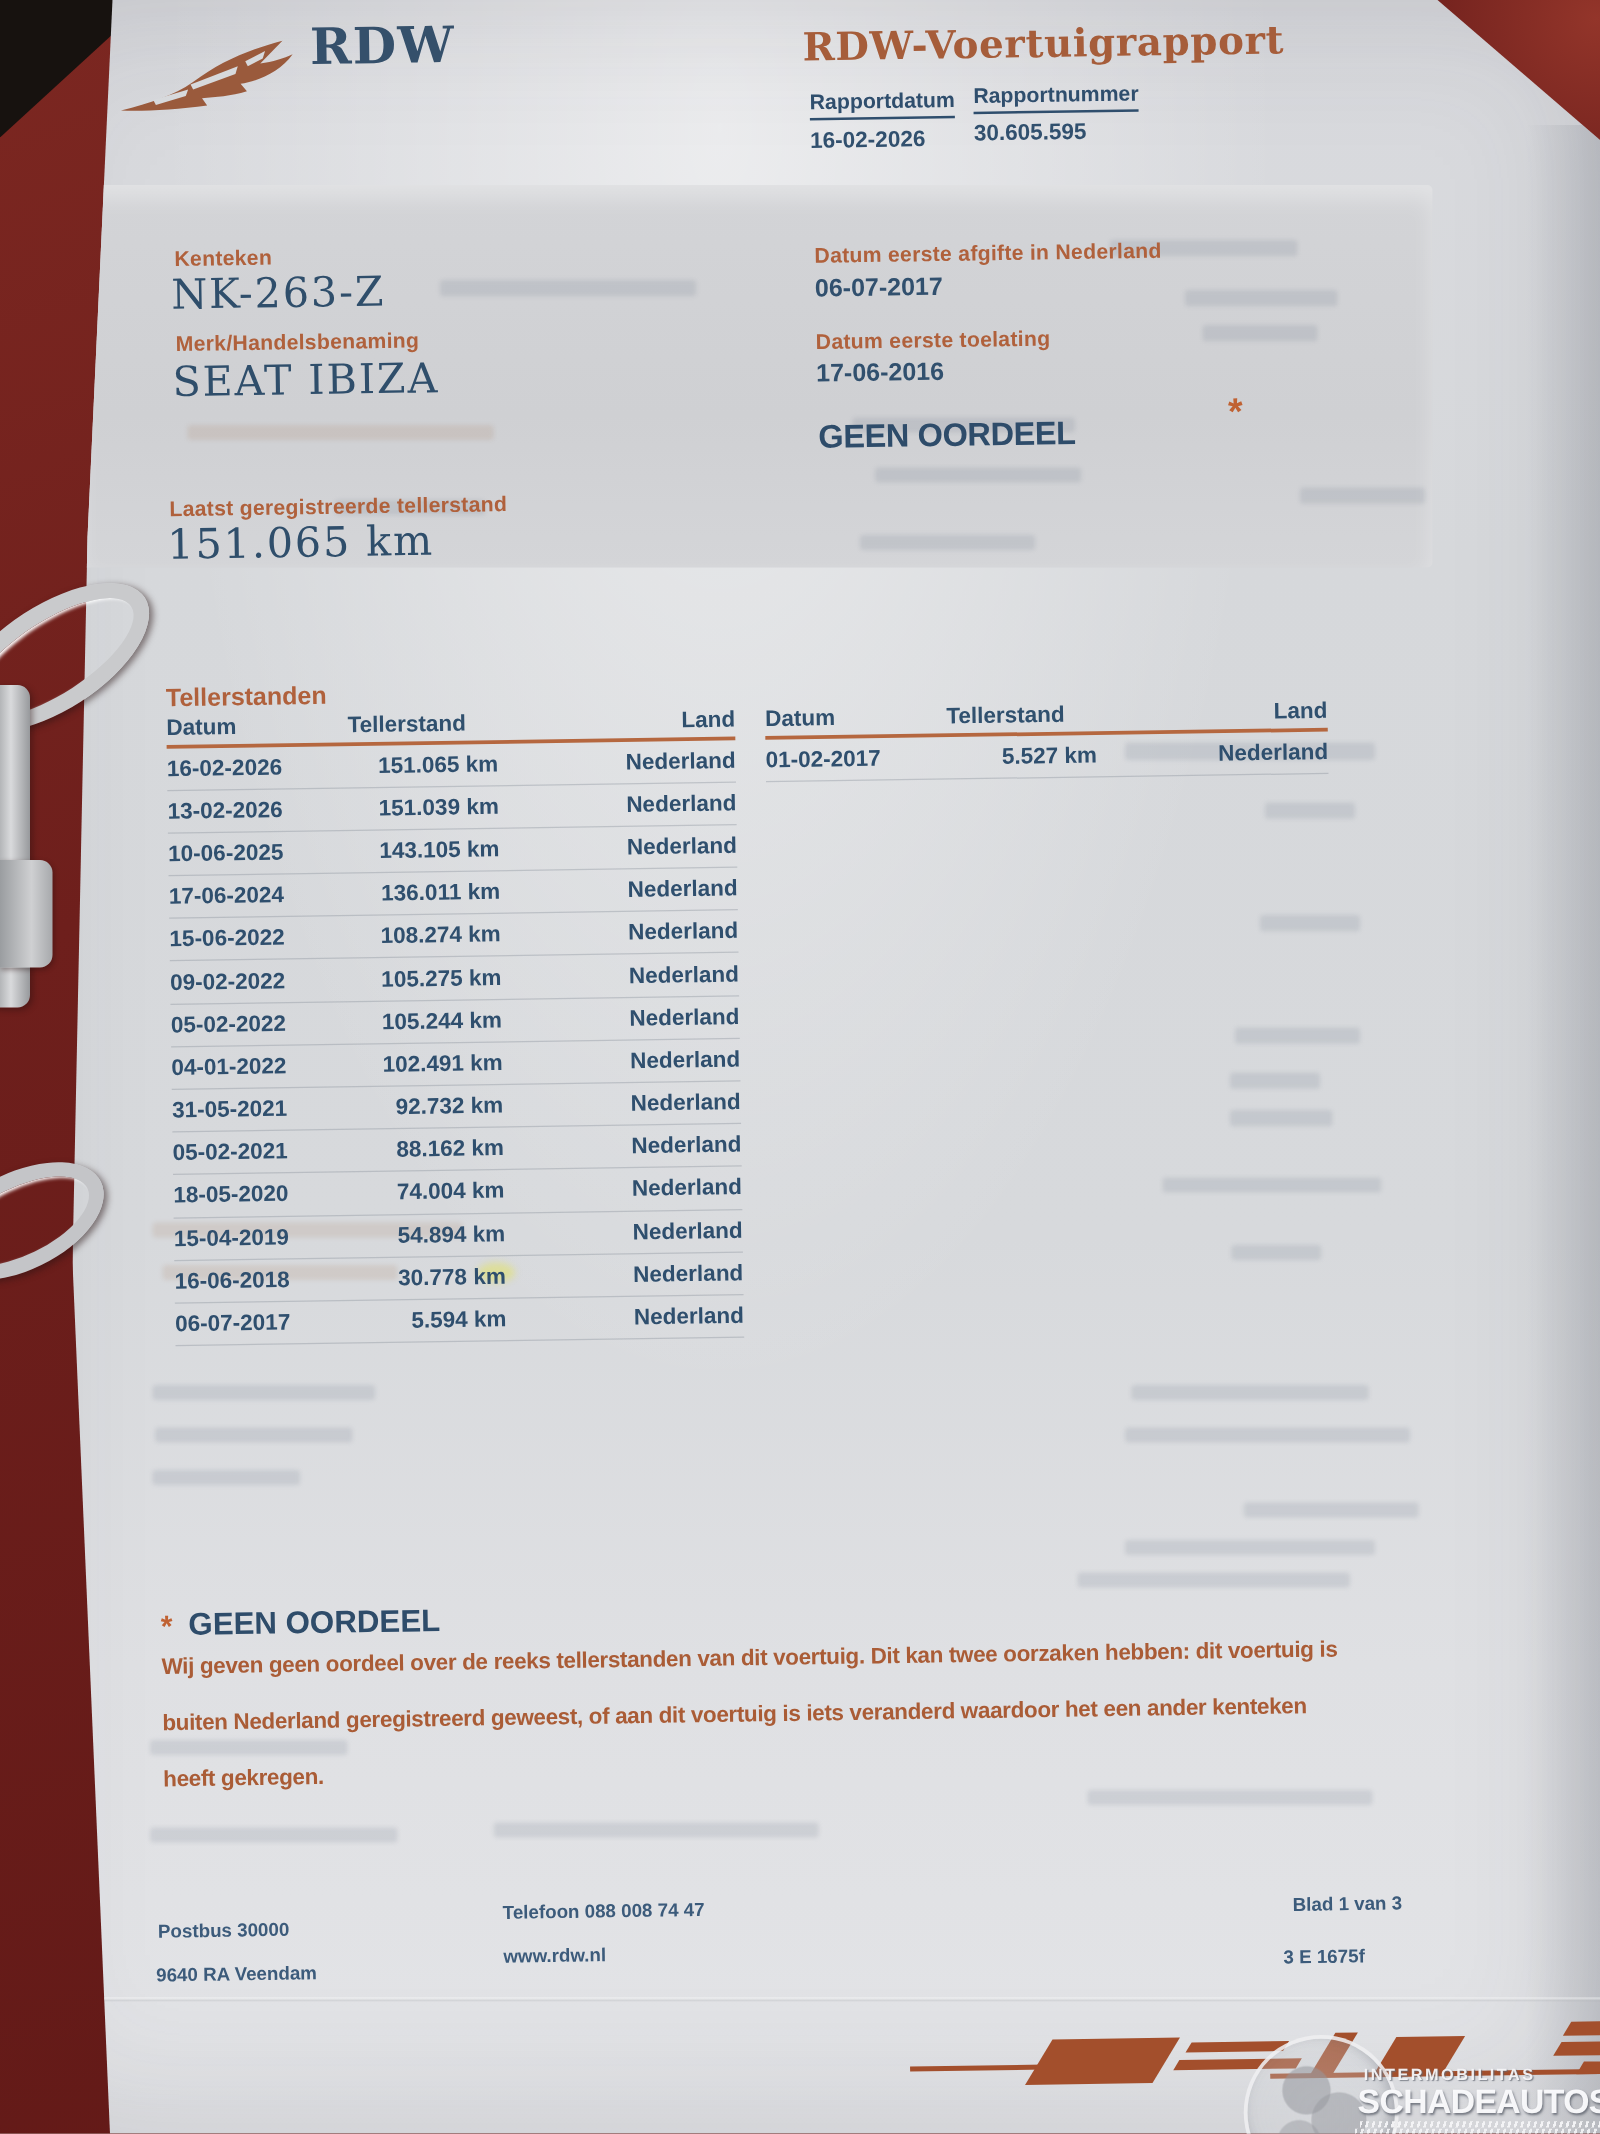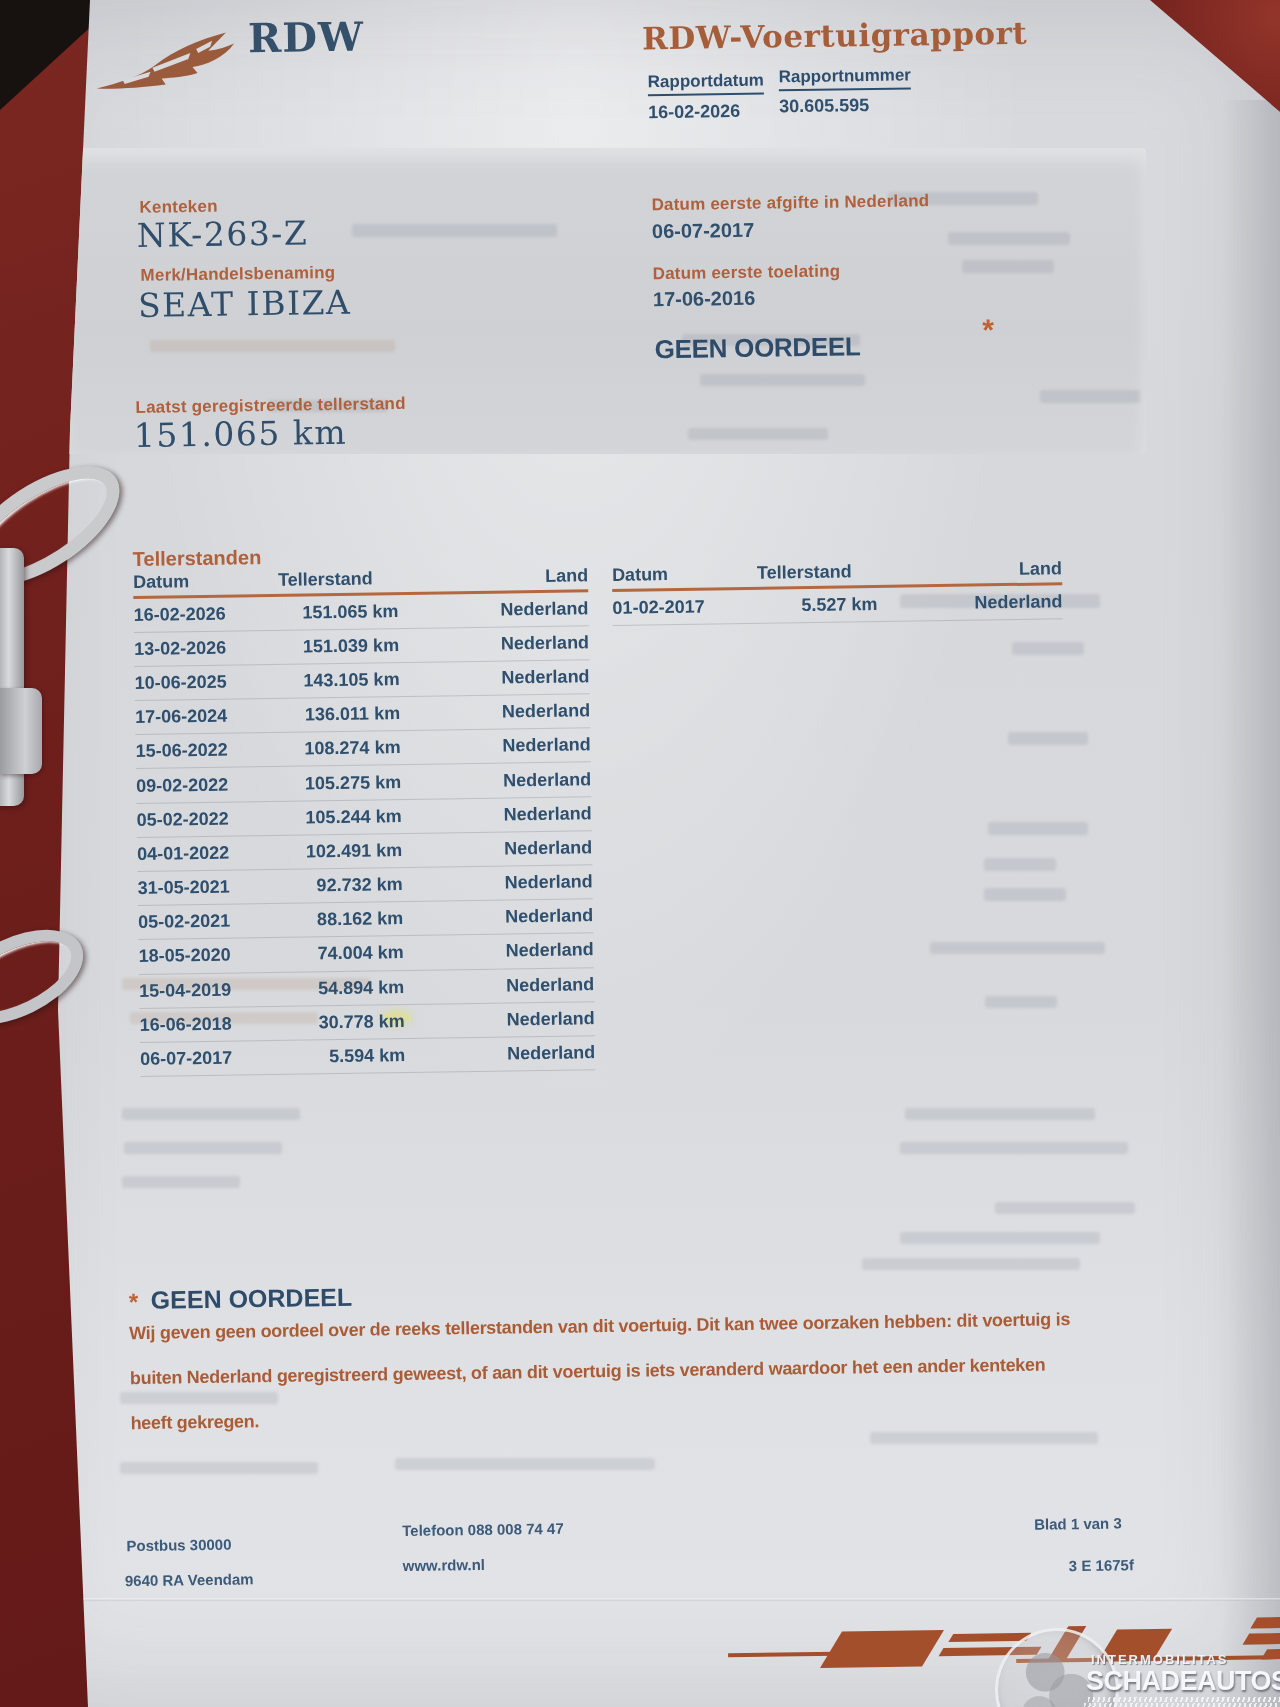--- a/index.html
+++ b/index.html
@@ -285,21 +285,21 @@
       <div class="abs note-title" style="left:140px;top:1286px">GEEN OORDEEL</div>
       <div class="abs note-line" style="left:118px;top:1323px">Wij geven geen oordeel over de reeks tellerstanden van dit voertuig. Dit kan twee oorzaken hebben: dit voertuig is</div>
       <div class="abs note-line" style="left:118px;top:1368px">buiten Nederland geregistreerd geweest, of aan dit voertuig is iets veranderd waardoor het een ander kenteken</div>
       <div class="abs note-line" style="left:118px;top:1413px">heeft gekregen.</div>
 
       <div class="abs foot" style="left:112px;top:1537px">Postbus 30000</div>
       <div class="abs foot" style="left:110px;top:1572px">9640 RA Veendam</div>
       <div class="abs foot" style="left:388px;top:1526px">Telefoon 088 008 74 47</div>
       <div class="abs foot" style="left:388px;top:1561px">www.rdw.nl</div>
       <div class="abs foot" style="left:1020px;top:1529px">Blad 1 van 3</div>
-      <div class="abs foot" style="left:1054px;top:1571px">3 E 1675f</div>
+      <div class="abs foot" style="left:1012px;top:1571px">3 E 1675f</div>
 
       <div>
         <div class="abs stripe" style="left:712px;top:1662px;width:108px;height:4px"></div>
         <div class="abs stripe skew" style="left:815px;top:1642px;width:102px;height:36px"></div>
         <div class="abs stripe skew" style="left:935px;top:1646px;width:78px;height:8px"></div>
         <div class="abs stripe skew" style="left:925px;top:1660px;width:98px;height:8px"></div>
         <div class="abs stripe skew" style="left:1042px;top:1640px;width:18px;height:34px"></div>
         <div class="abs stripe" style="left:1000px;top:1672px;width:268px;height:4px"></div>
         <div class="abs stripe skew" style="left:1092px;top:1644px;width:55px;height:30px"></div>
         <div class="abs stripe skew" style="left:1238px;top:1634px;width:42px;height:11px"></div>

